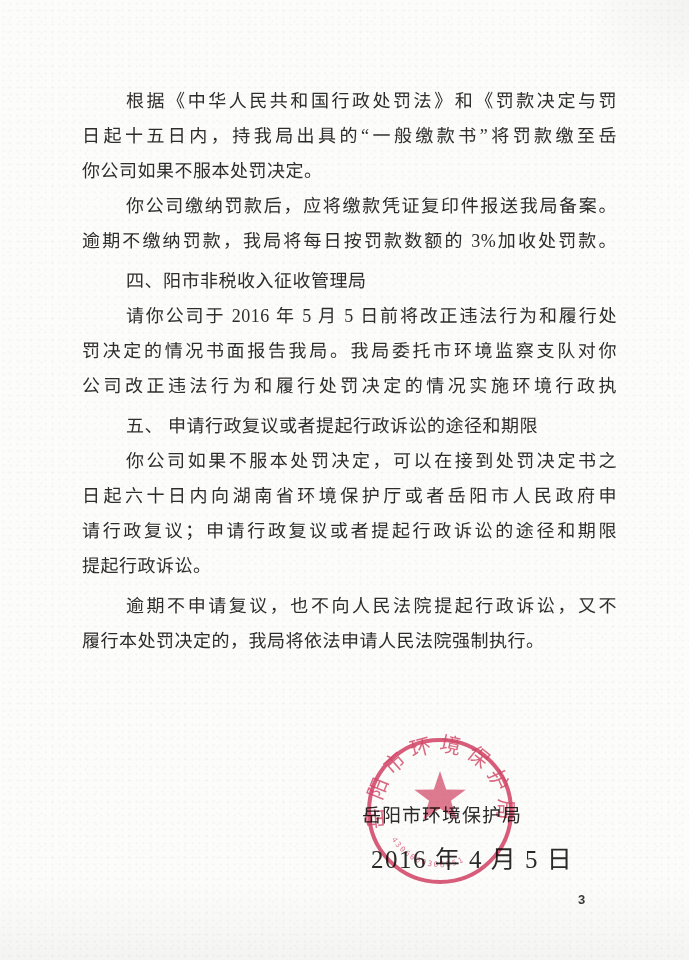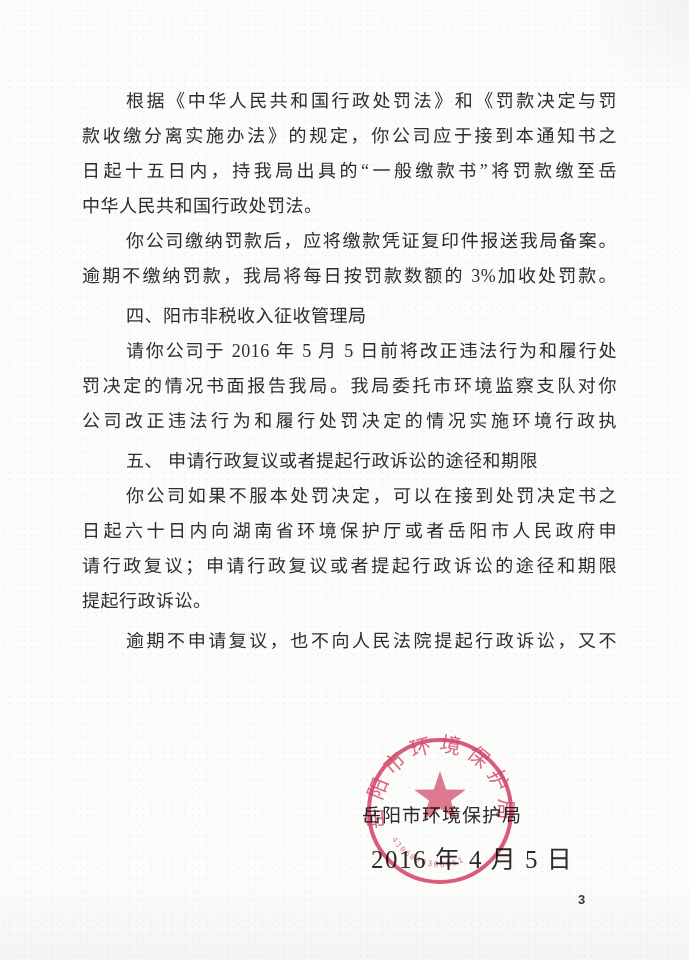--- a/index.html
+++ b/index.html
@@ -75,35 +75,35 @@
     font-family: "Liberation Sans", "DejaVu Sans", sans-serif;
   }
 </style>
 </head>
 <body>
 
 <div class="page">
 
   <div class="doc-body">
       <div class="line indent fill">根据《中华人民共和国行政处罚法》和《罚款决定与罚</div>
-      <div class="line fill">款收缴分离实施办法》的规定，你公司应于接到本通知书之</div>
       <div class="line fill">日起十五日内，持我局出具的“一般缴款书”将罚款缴至岳</div>
-      <div class="line">中华人民共和国行政处罚法。</div>
+      <div class="line">你公司如果不服本处罚决定。</div>
       <div class="line indent fill">你公司缴纳罚款后，应将缴款凭证复印件报送我局备案。</div>
       <div class="line fill">逾期不缴纳罚款，我局将每日按罚款数额的 3%加收处罚款。</div>
       <div class="line indent gap">四、阳市非税收入征收管理局</div>
       <div class="line indent fill">请你公司于 2016 年 5 月 5 日前将改正违法行为和履行处</div>
       <div class="line fill">罚决定的情况书面报告我局。我局委托市环境监察支队对你</div>
       <div class="line fill">公司改正违法行为和履行处罚决定的情况实施环境行政执</div>
       <div class="line indent gap">五、 申请行政复议或者提起行政诉讼的途径和期限</div>
       <div class="line indent fill">你公司如果不服本处罚决定，可以在接到处罚决定书之</div>
       <div class="line fill">日起六十日内向湖南省环境保护厅或者岳阳市人民政府申</div>
       <div class="line fill">请行政复议；申请行政复议或者提起行政诉讼的途径和期限</div>
       <div class="line">提起行政诉讼。</div>
       <div class="line indent fill gap">逾期不申请复议，也不向人民法院提起行政诉讼，又不</div>
+      <div class="line">履行本处罚决定的，我局将依法申请人民法院强制执行。</div>
     </div>
 
   <div class="signature">岳阳市环境保护局</div>
 
   <div class="sign-date">2016 年 4 月 5 日</div>
 
   <svg class="seal" viewBox="0 0 170 170" xmlns="http://www.w3.org/2000/svg">
     <circle cx="85" cy="85" r="71" fill="none" stroke-width="4" opacity="0.88" stroke="#d5486a"></circle>
     <path id="seal-arc-top" d="M 31 105 A 58 58 0 1 1 139 105" fill="none"></path>
     <path id="seal-arc-bottom" d="M 34.2 108.7 A 56 56 0 0 0 135.8 108.7" fill="none"></path>

